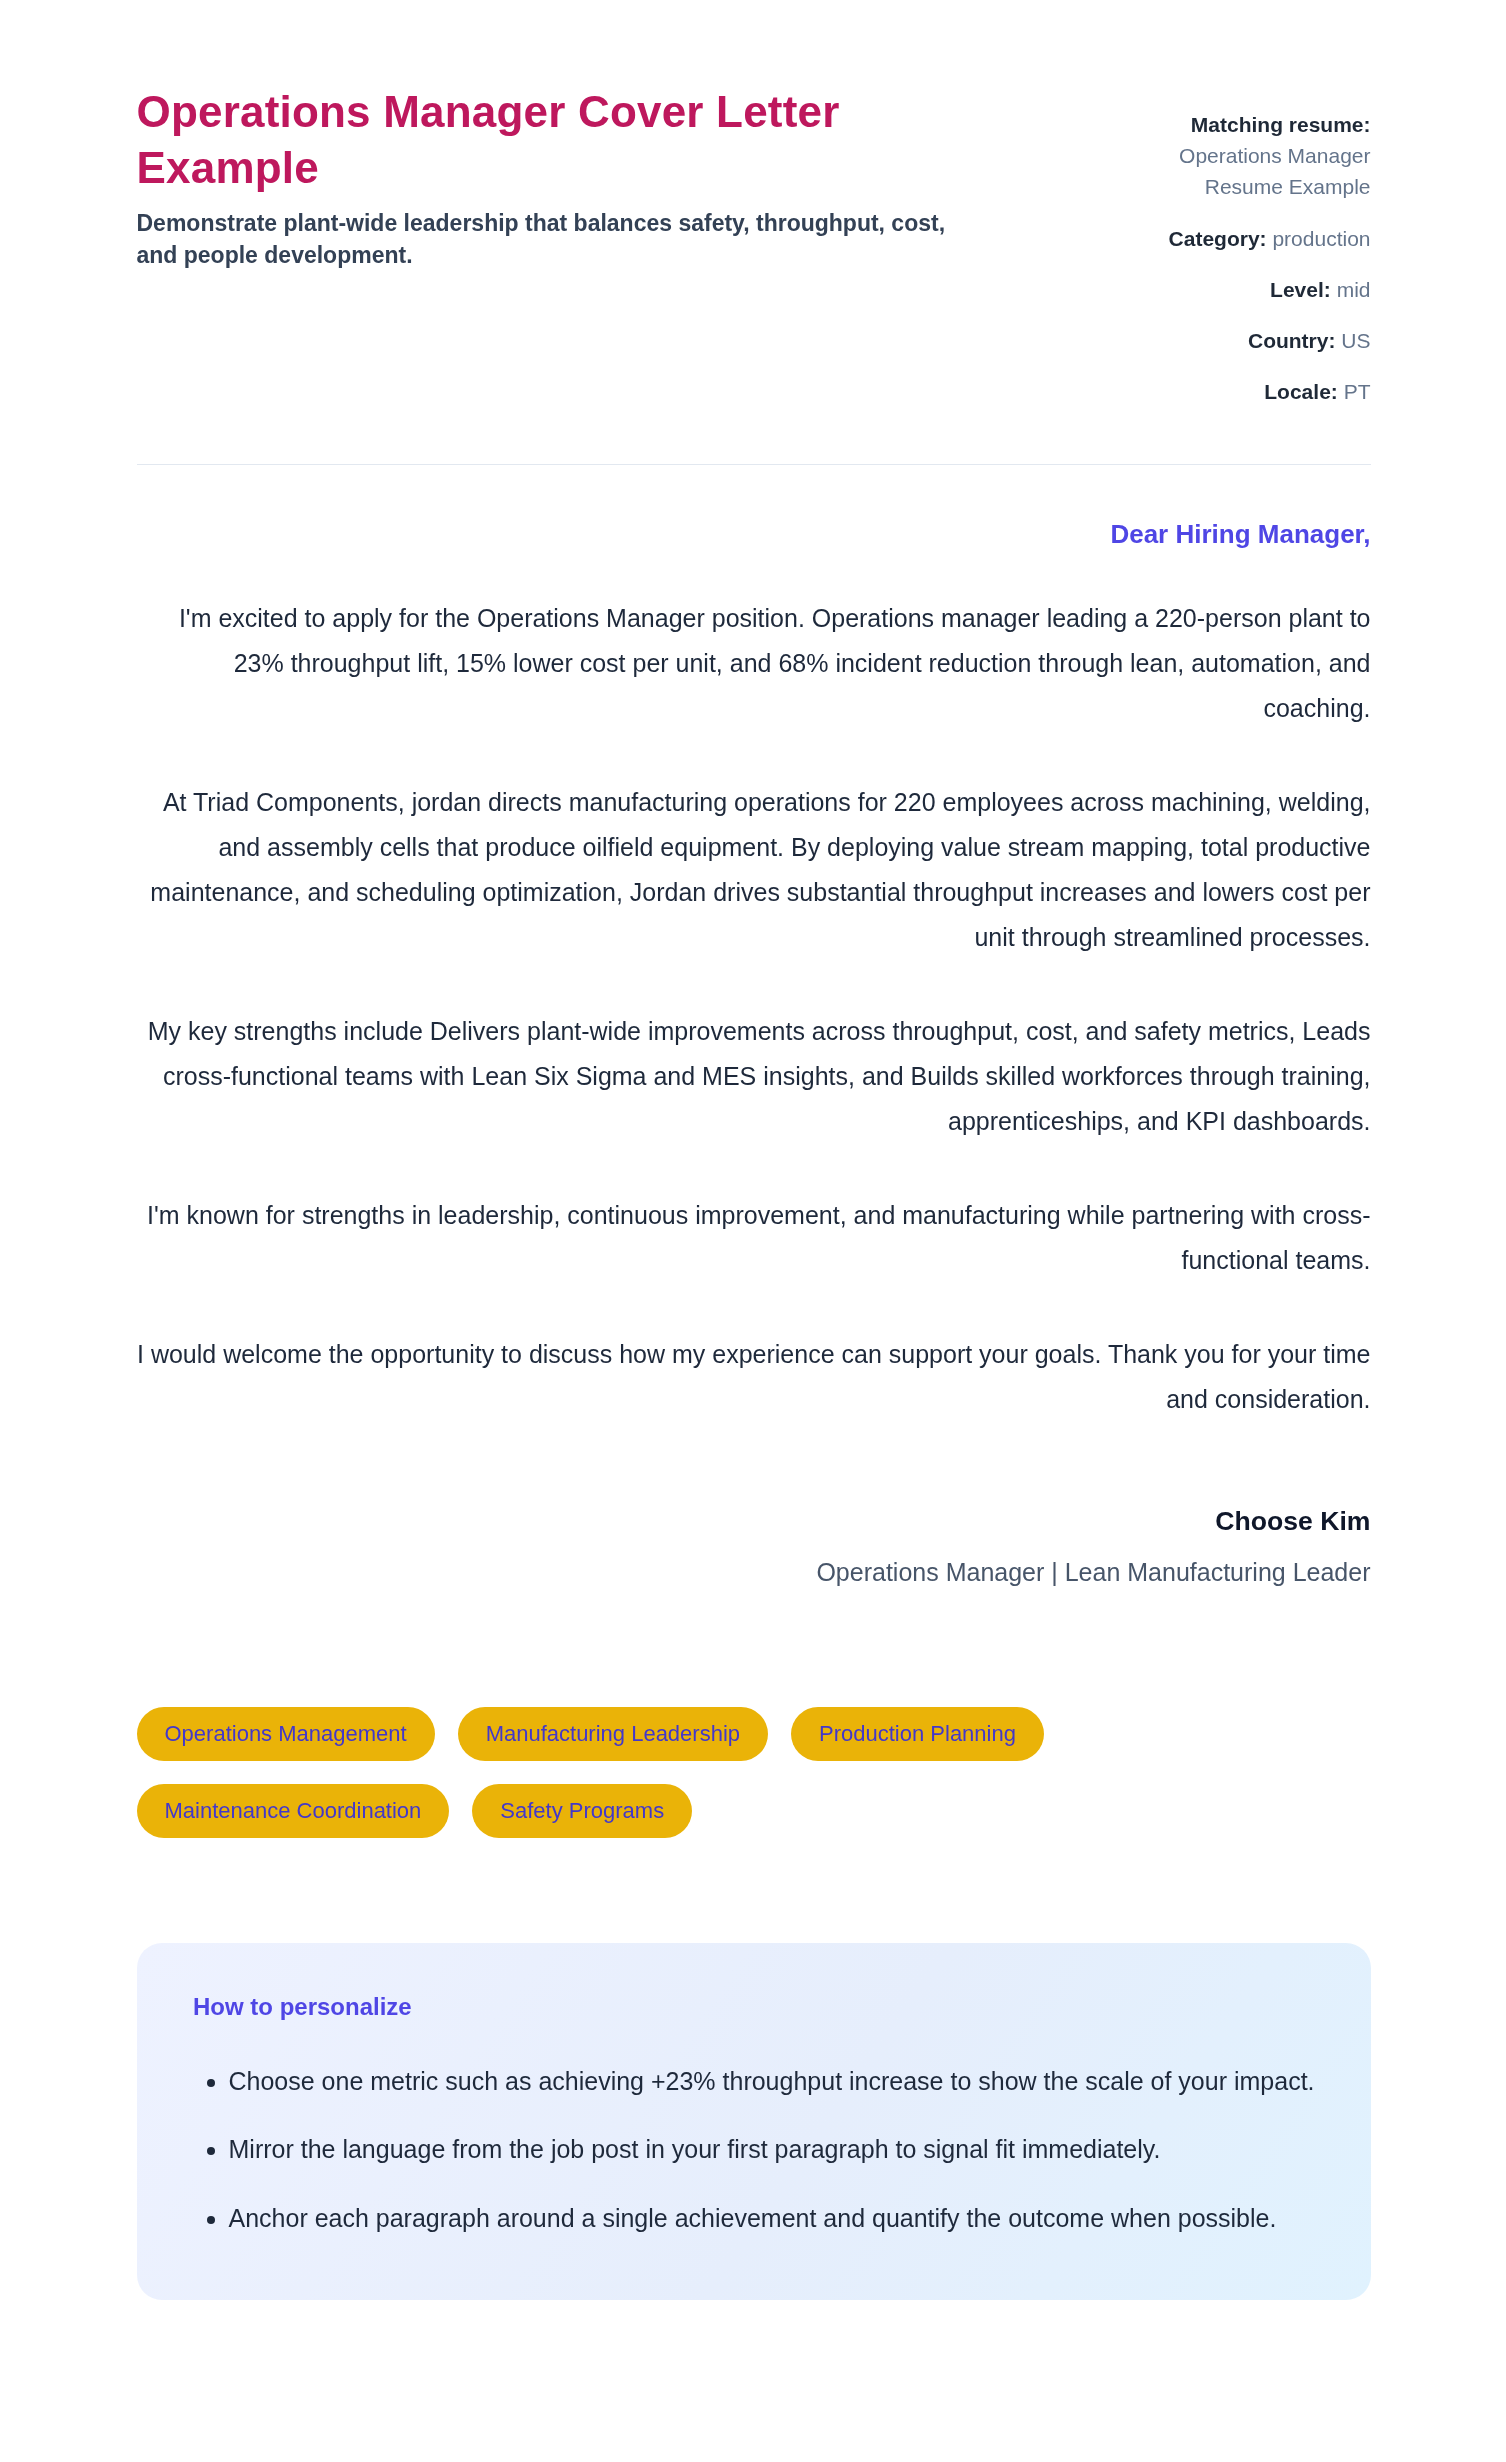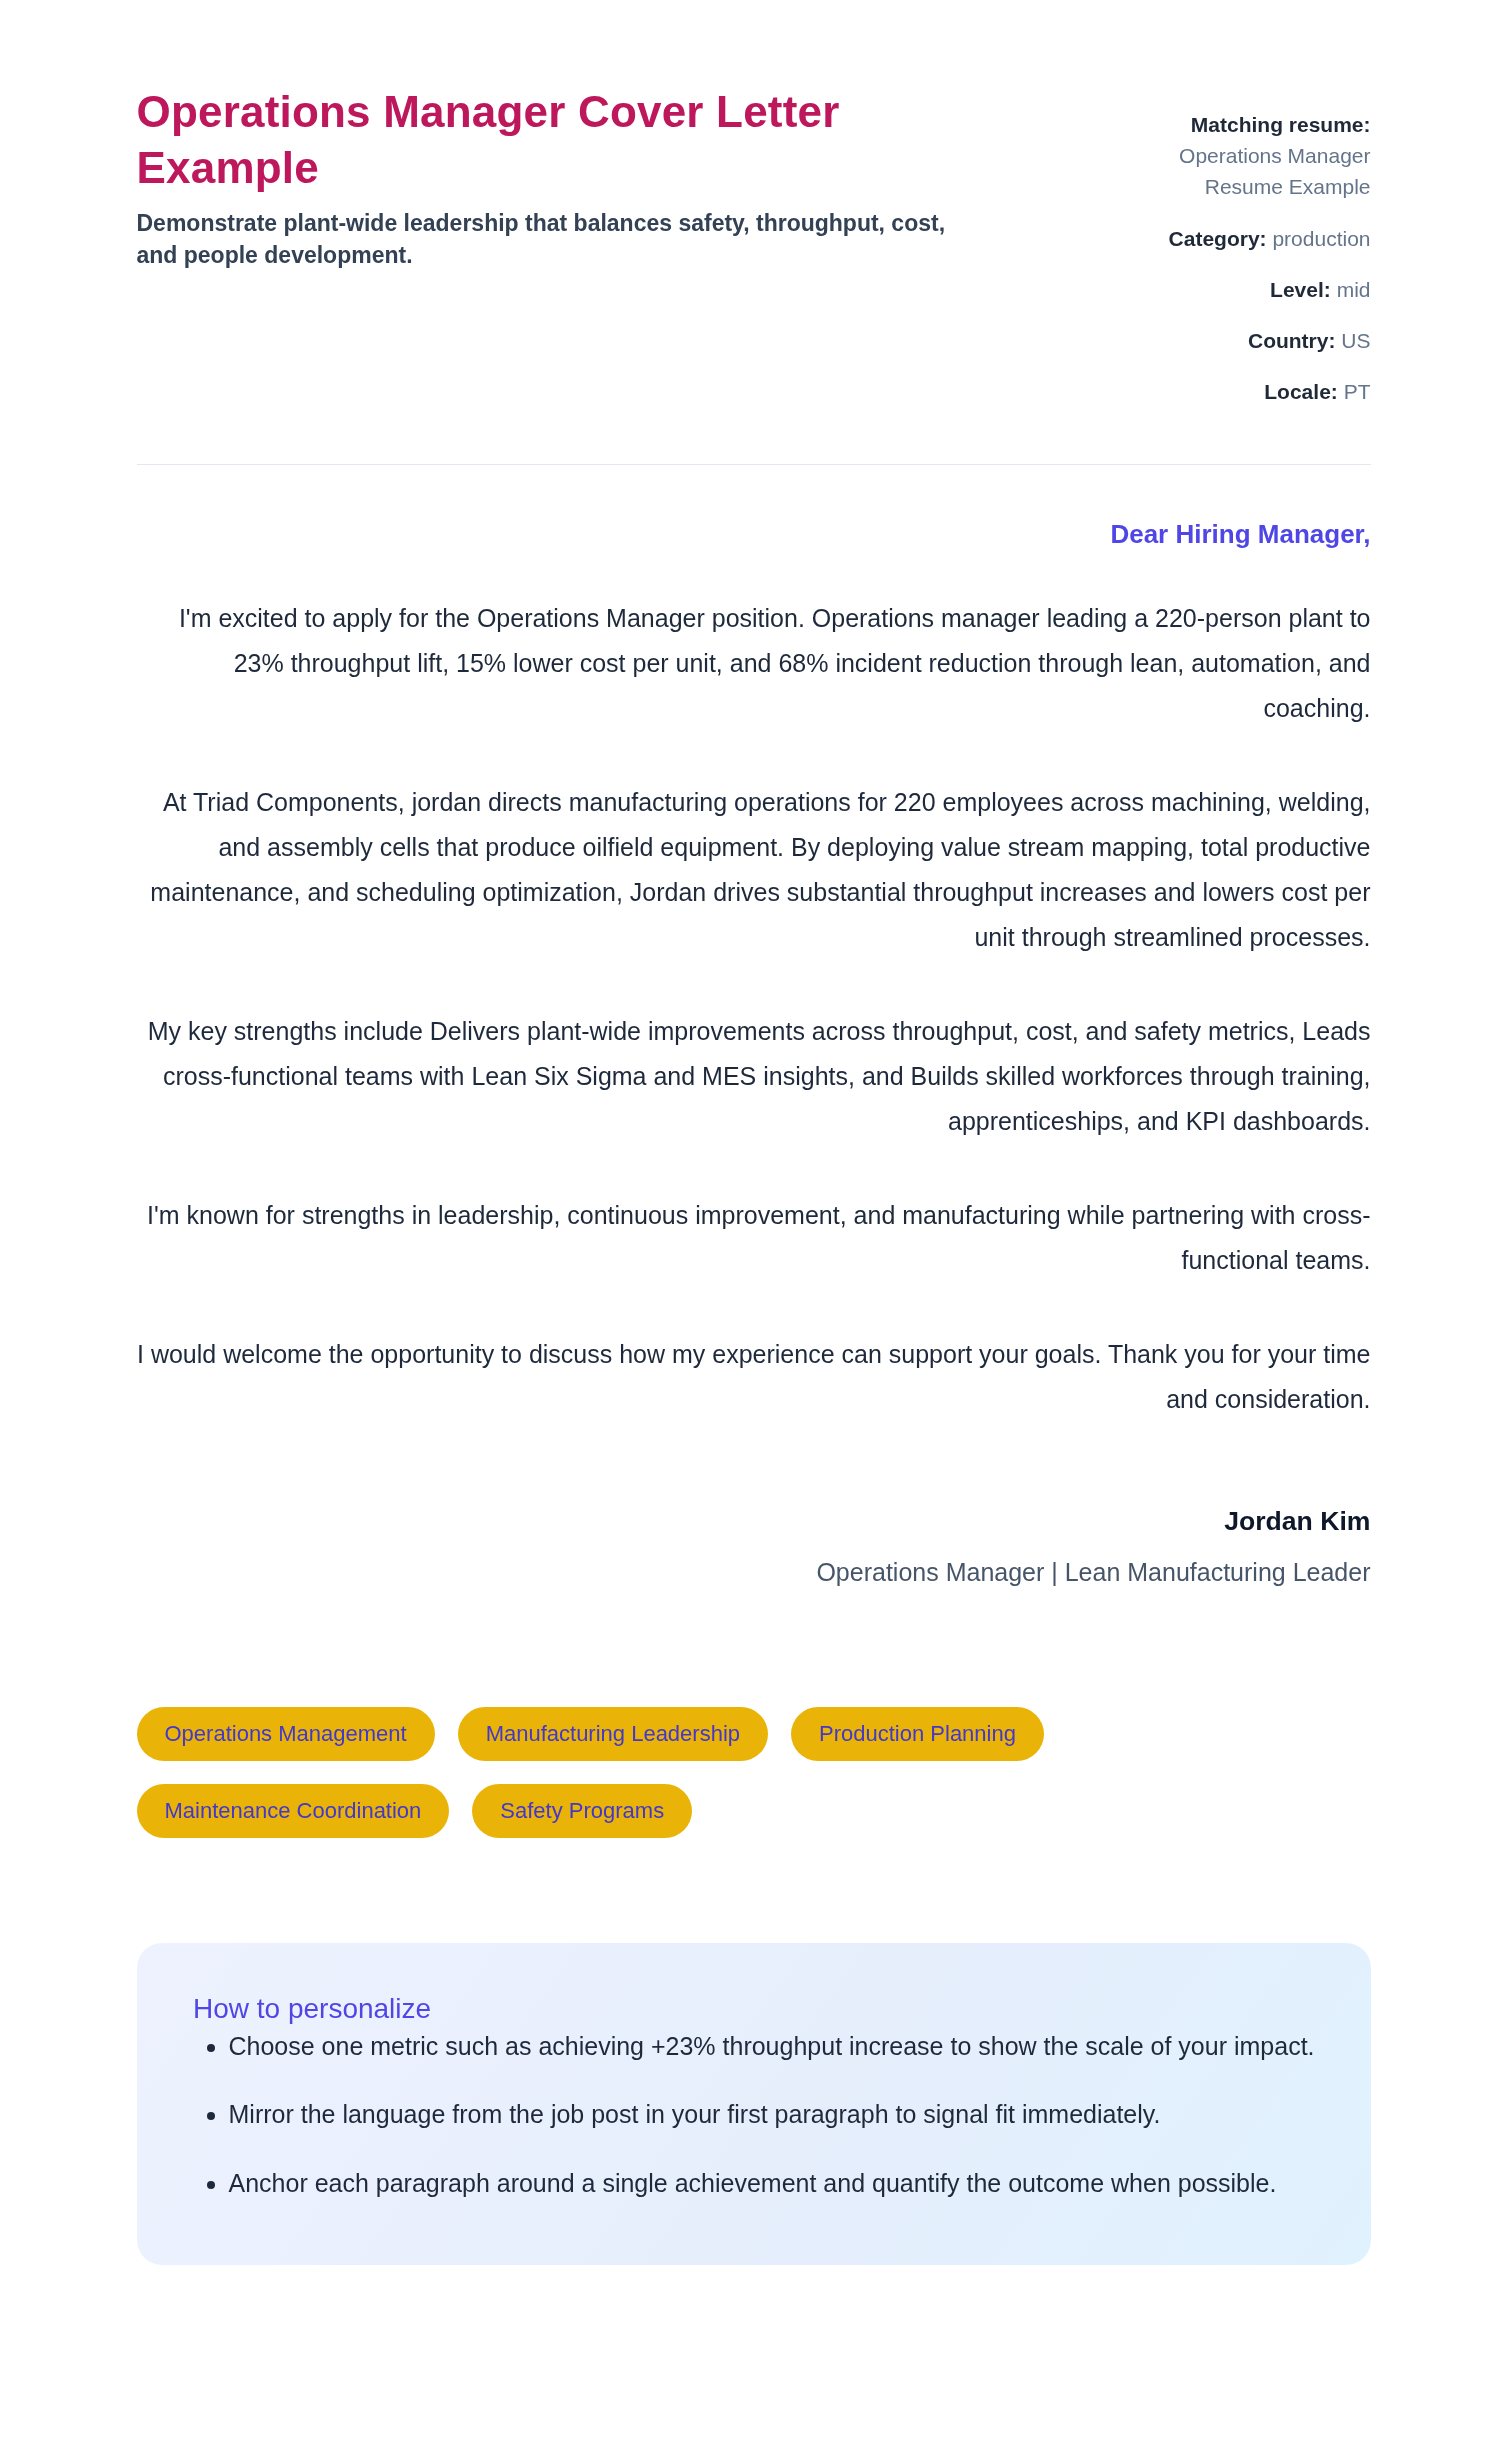--- a/index.html
+++ b/index.html
@@ -108,22 +108,23 @@
 
   
   .personalize-card {
     margin-top: 105px;
     border-radius: 25px;
     background: linear-gradient(125deg, #eef2ff 0%, #e6eefc 55%, #e0f2fe 100%);
     padding: 50px 53px 59px 37px;
   }
   .personalize-title {
     color: #4f46e5;
-    font-size: 28px;
-    font-weight: 400;
+    font-size: 24px;
+    font-weight: 700;
+    margin-bottom: 39px;
     padding-left: 19.5px;
   }
   .personalize-list {
     list-style: disc;
     padding-left: 55px;
   }
   .personalize-list li {
     font-size: 25px;
     line-height: 1.75;
     color: #1e293b;
@@ -171,21 +172,21 @@
   <div class="letter">
     <p class="salutation">Dear Hiring Manager,</p>
 
     <p class="body-para">I'm excited to apply for the Operations Manager position. Operations manager leading a 220-person plant to 23% throughput lift, 15% lower cost per unit, and 68% incident reduction through lean, automation, and coaching.</p>
     <p class="body-para">At Triad Components, jordan directs manufacturing operations for 220 employees across machining, welding, and assembly cells that produce oilfield equipment. By deploying value stream mapping, total productive maintenance, and scheduling optimization, Jordan drives substantial throughput increases and lowers cost per unit through streamlined processes.</p>
     <p class="body-para">My key strengths include Delivers plant-wide improvements across throughput, cost, and safety metrics, Leads cross-functional teams with Lean Six Sigma and MES insights, and Builds skilled workforces through training, apprenticeships, and KPI dashboards.</p>
     <p class="body-para">I'm known for strengths in leadership, continuous improvement, and manufacturing while partnering with cross-functional teams.</p>
     <p class="body-para">I would welcome the opportunity to discuss how my experience can support your goals. Thank you for your time and consideration.</p>
 
     <div class="signature">
-      <div class="signature-name">Jordan Kim</div>
+      <div class="signature-name">Choose Kim</div>
       <div class="signature-role">Operations Manager | Lean Manufacturing Leader</div>
     </div>
   </div>
 
   <div class="tags">
     <span class="tag">Operations Management</span>
     <span class="tag">Manufacturing Leadership</span>
     <span class="tag">Production Planning</span>
     <span class="tag">Maintenance Coordination</span>
     <span class="tag">Safety Programs</span>

